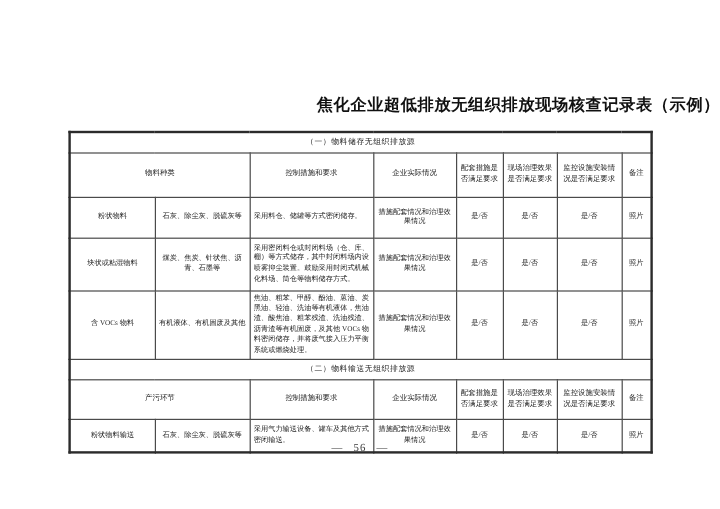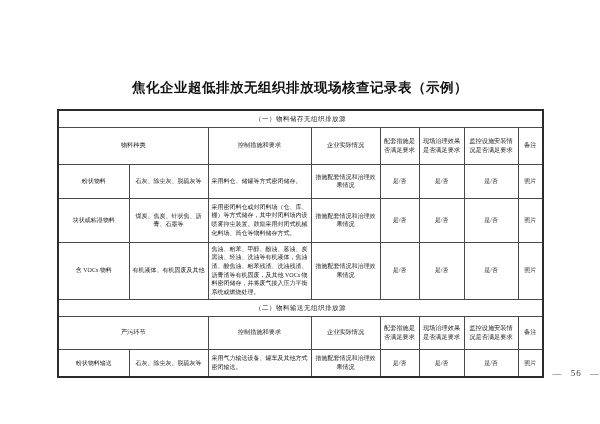--- a/index.html
+++ b/index.html
@@ -7,21 +7,21 @@
   body {
     background: #ffffff;
     font-family: "Liberation Serif", "DejaVu Serif", serif;
     color: #1c1c1c;
     position: relative;
     overflow: hidden;
   }
   .doc-title {
     position: absolute;
     top: 79px; left: 0; right: 0;
-    text-align: center;
+    text-align: right;
     font-family: "Liberation Sans", "DejaVu Sans", sans-serif;
     font-weight: bold;
     font-size: 13.5px;
     letter-spacing: 0.5px;
     color: #111;
   }
   table.rec-table {
     position: absolute;
     top: 109px; left: 57px;
     width: 485px;
@@ -56,21 +56,21 @@
   tr.h17 { height: 17px; }
   tr.h37 { height: 37px; }
   tr.h34 { height: 34px; }
   tr.h44 { height: 44px; }
   tr.h50 { height: 50px; }
   tr.h33 { height: 33px; }
   tr.h28 { height: 28px; }
   .page-number {
     position: absolute;
     top: 368px; left: 0; right: 0;
-    text-align: right;
+    text-align: center;
     font-size: 9px;
     color: #3a3a3a;
     letter-spacing: 1px;
     word-spacing: 5px;
   }
 </style>
 </head>
 <body>
 
 <div class="doc-title">焦化企业超低排放无组织排放现场核查记录表（示例）</div>

